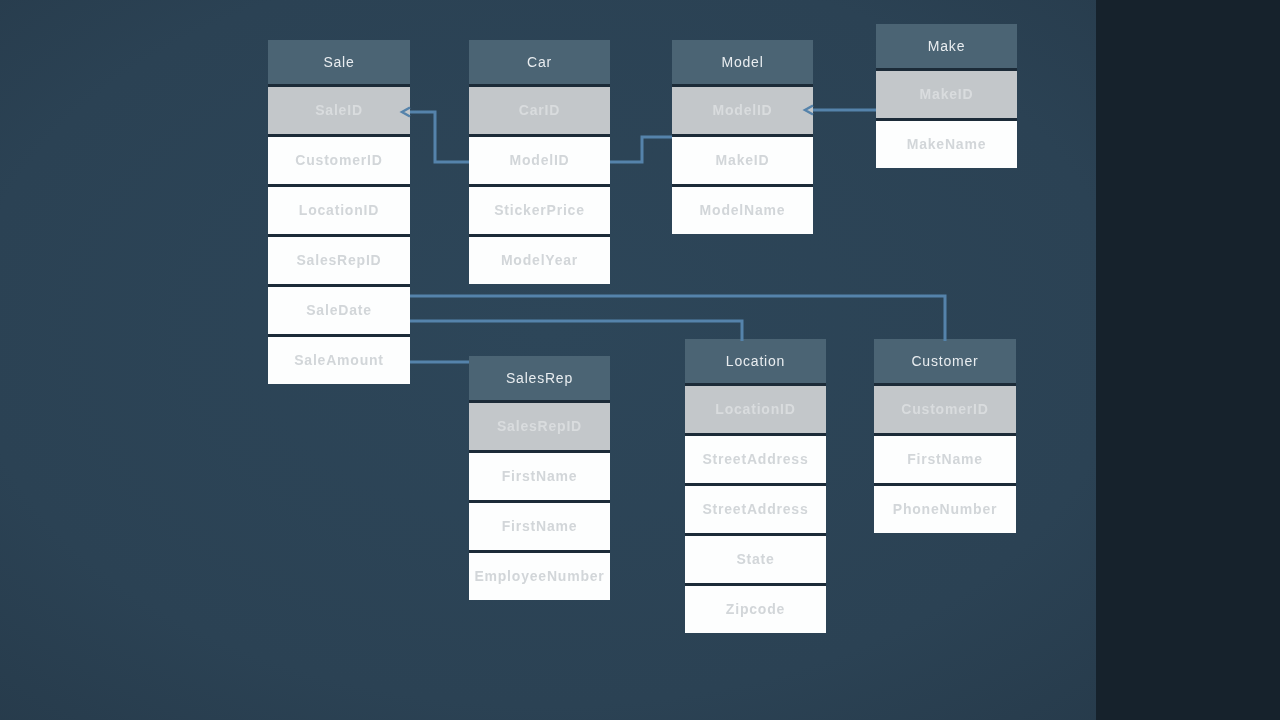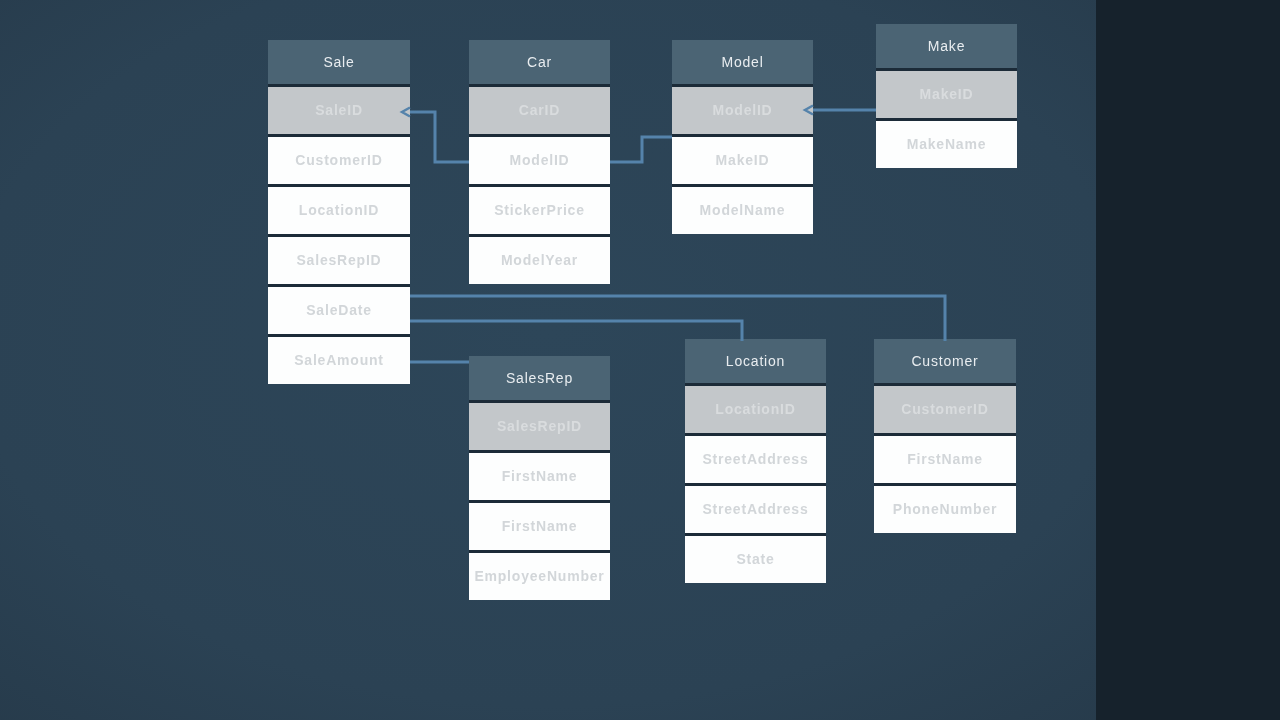--- a/index.html
+++ b/index.html
@@ -116,20 +116,21 @@
         <div class="trow">FirstName</div>
         <div class="trow">FirstName</div>
         <div class="trow">EmployeeNumber</div>
       </div>
       <div class="db-table" style="left: 685px; top: 339px; width: 141px;">
         <div class="thead">Location</div>
         <div class="trow pk">LocationID</div>
         <div class="trow">StreetAddress</div>
         <div class="trow">StreetAddress</div>
         <div class="trow">State</div>
+        <div class="trow">Zipcode</div>
       </div>
       <div class="db-table" style="left: 874px; top: 339px; width: 142px;">
         <div class="thead">Customer</div>
         <div class="trow pk">CustomerID</div>
         <div class="trow">FirstName</div>
         <div class="trow">PhoneNumber</div>
       </div>
     </div>
 </div>
 

